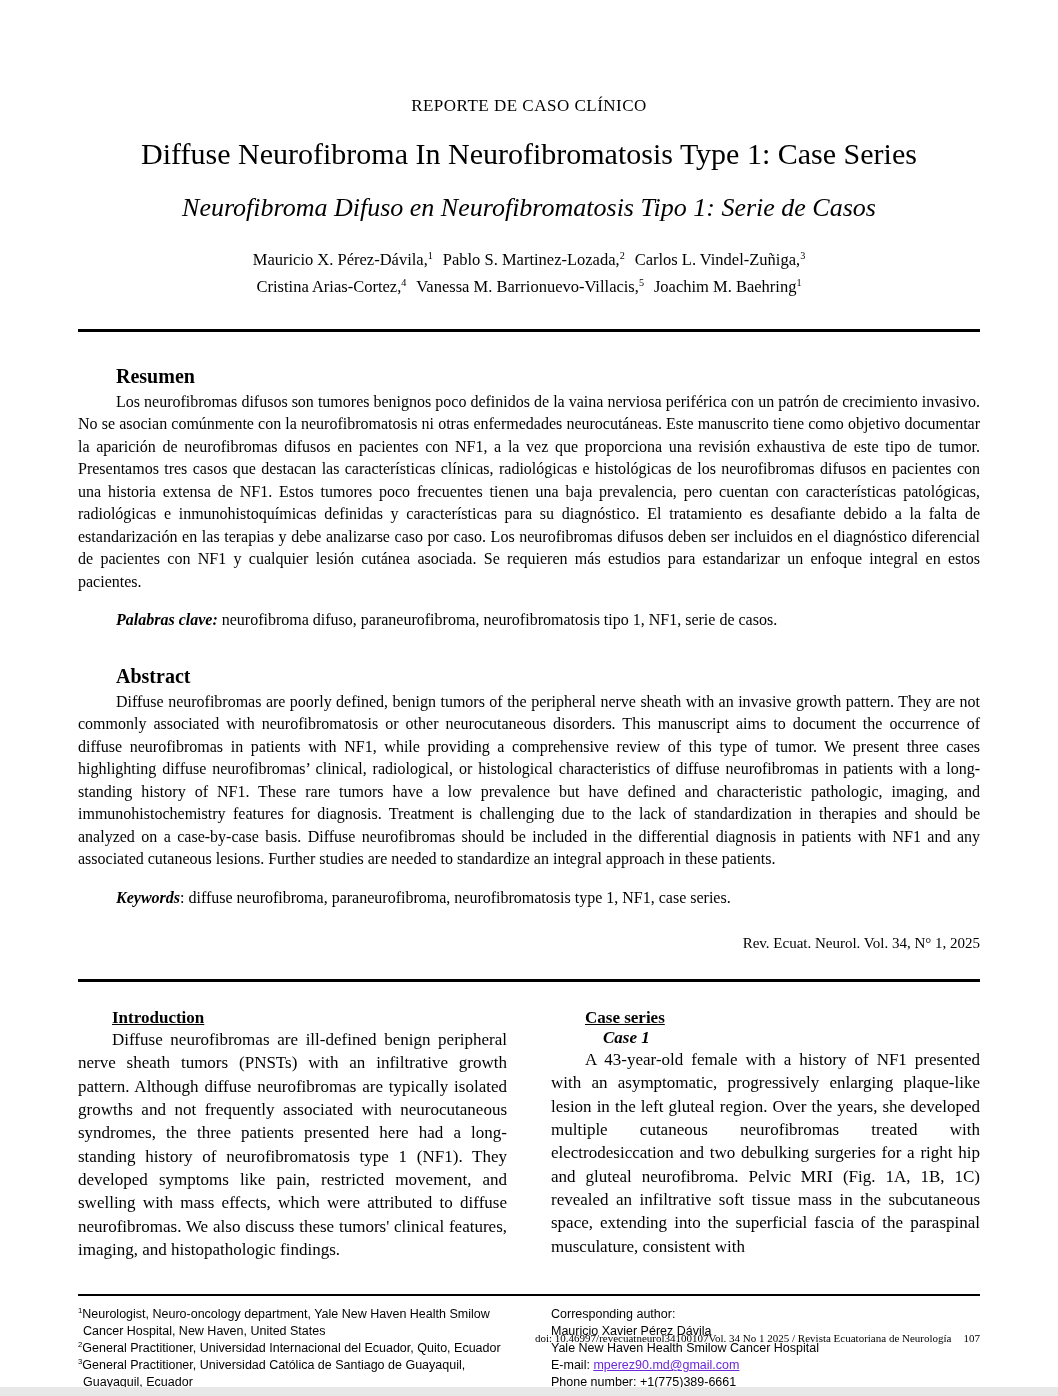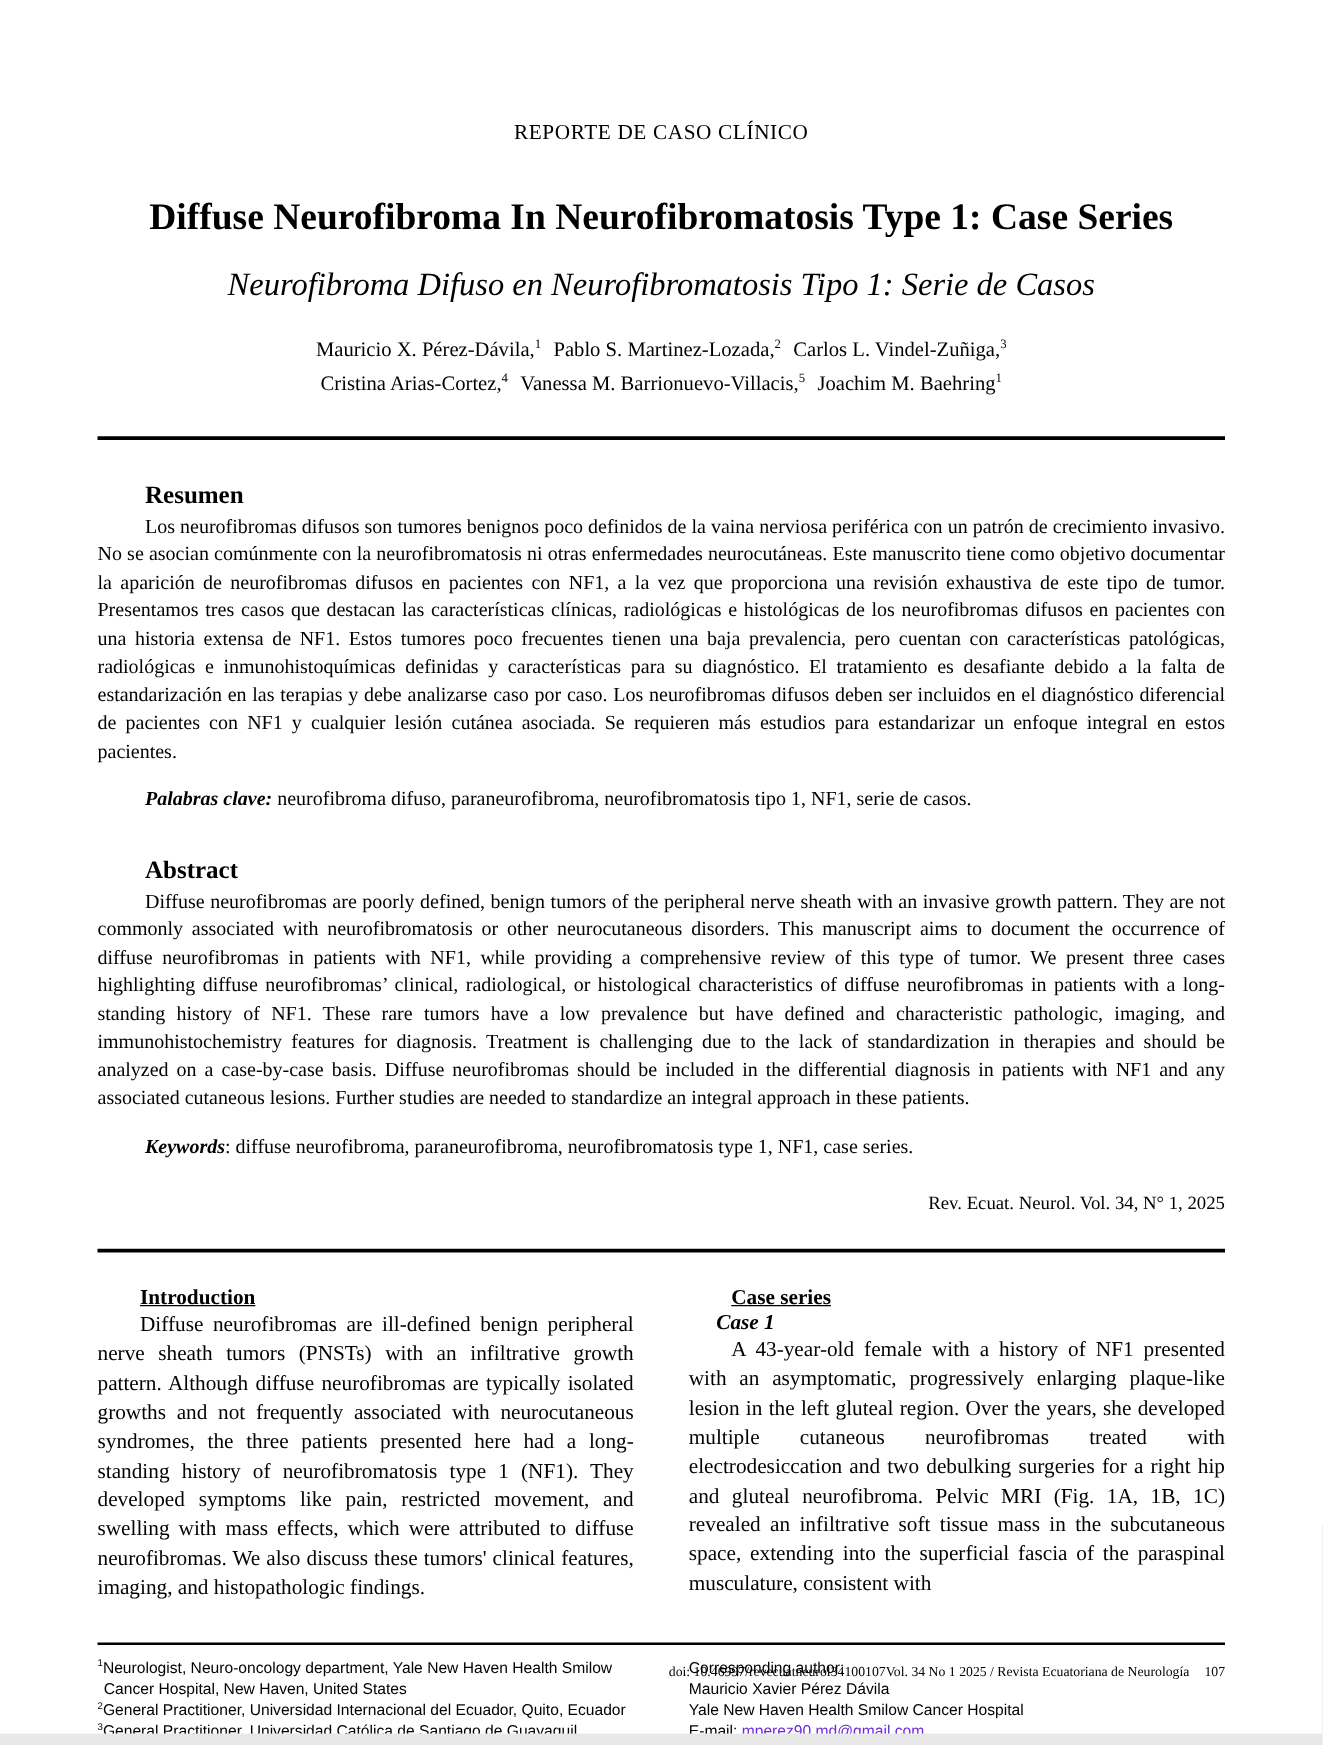--- a/index.html
+++ b/index.html
@@ -17,25 +17,25 @@
   .content { margin: 0 78px; }
 
   
   .category-header {
     margin-top: 96px;
     text-align: center;
     font-size: 17px;
     letter-spacing: 0.5px;
   }
   .article-title {
-    margin-top: 40px;
+    margin-top: 20px;
     text-align: center;
     font-size: 30px;
     line-height: 36px;
-    font-weight: bold;
+    font-weight: normal;
   }
   .article-subtitle {
     margin-top: 14px;
     text-align: center;
     font-size: 26px;
     line-height: 32px;
     font-style: italic;
     font-weight: normal;
   }
   .authors {
@@ -91,21 +91,21 @@
   .col-heading {
     font-size: 17px;
     font-weight: bold;
     margin-left: 34px;
     text-decoration: underline;
   }
   .col-subheading {
     font-size: 17px;
     font-weight: bold;
     font-style: italic;
-    margin-left: 22px;
+    margin-left: 52px;
   }
   .col-body {
     font-size: 17px;
     line-height: 23.3px;
     text-align: justify;
     text-indent: 34px;
     margin-top: 0;
   }
 
   

